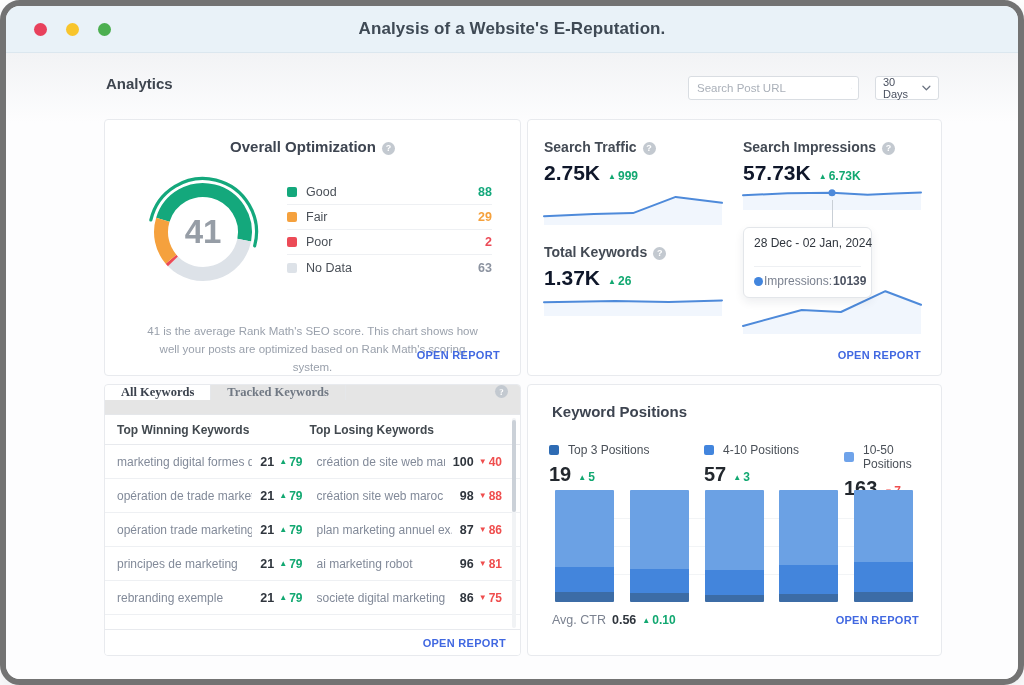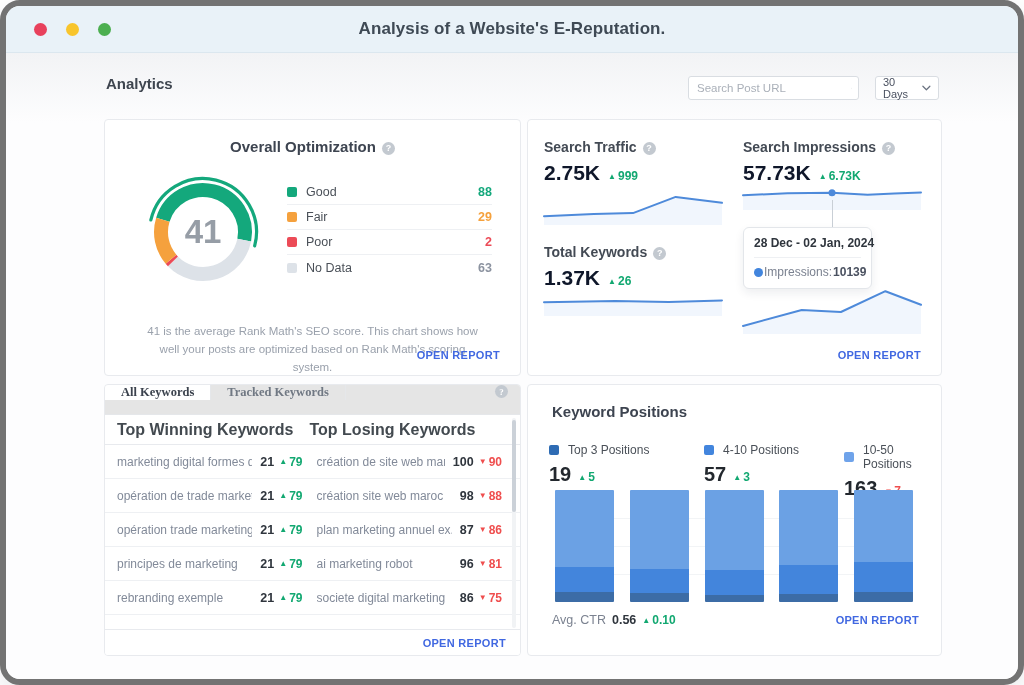--- a/index.html
+++ b/index.html
@@ -54,34 +54,34 @@
   .stat-value { font-size:21px; font-weight:700; color:#0f172a; }
   .delta { font-size:12px; font-weight:700; }
   .delta.up { color:#12a871; } .delta.down { color:#ef4e4e; }
   .delta::before { font-size:8px; vertical-align:1.5px; margin-right:2px; }
   .delta.up::before { content:"▲"; } .delta.down::before { content:"▼"; }
   .quad { position:absolute; }
   .spark { position:absolute; }
   .tt-connector { position:absolute; left:304px; top:80px; width:1px; height:27px; background:#c9cfd6; }
   .tooltip { position:absolute; left:215px; top:107px; width:129px; background:#fff; border:1px solid #e3e6ea;
              border-radius:6px; box-shadow:0 4px 10px rgba(30,40,60,.08); z-index:5; padding:8px 10px 9px; }
-  .tt-date { font-size:12px; font-weight:700; color:#2f353d; white-space:nowrap; padding-bottom:7px;
+  .tt-date { font-size:12px; font-weight:400; color:#2f353d; white-space:nowrap; padding-bottom:16px;
              border-bottom:1px solid #eef0f3; }
   .tt-metric { display:flex; align-items:center; gap:1px; padding-top:7px; font-size:12px; }
   .tt-dot { width:9px; height:9px; border-radius:50%; background:#4285dd; flex:none; }
   .tt-label { color:#7b8290; } .tt-value { color:#4a5160; font-weight:700; margin-left:auto; }
   .stats-footer { position:absolute; right:20px; bottom:12px; }
   
   .tabbar { display:flex; height:30px; background:#e5e5e5; border-bottom:1px solid #e5e7ea; align-items:flex-start;font-family:Liberation Serif, serif; }
   .tab { display:flex; align-items:center; padding:0 16px; font-size:12.5px; border-right:1px solid #e5e7ea;
          color:#707883; font-weight:700; cursor:pointer; }
   .tab.active { background:#fff; color:#3c434e; margin-bottom:-1px; }
   .tab-help { margin-left:auto; display:flex; align-items:center; padding-right:12px; }
   .kw-header { display:flex; height:30px; align-items:center; border-bottom:1px solid #e8eaee; padding:0 18px 0 12px; }
-  .kw-header div { flex:1; font-size:16px; font-weight:700; color:#42494f; }
+  .kw-header div { flex:1; font-size:12px; font-weight:700; color:#42494f; }
   .kw-row { display:flex; height:34px; align-items:center; border-bottom:1px solid #eef0f3; padding:0 18px 0 12px; }
   .kw-half { flex:1; display:flex; align-items:center; min-width:0; }
   .kw-half:first-child { padding-right:14px; }
   .kw-text { flex:1; font-size:12px; color:#828a99; white-space:nowrap; overflow:hidden; }
   .kw-val { font-size:12.5px; font-weight:700; color:#2f353d; margin:0 5px 0 8px; }
   .kw-footer { position:absolute; left:0; right:0; bottom:0; height:26px; border-top:1px solid #e8eaee;
                display:flex; align-items:center; justify-content:flex-end; padding-right:14px; background:#fff; }
   .scrollbar { position:absolute; right:4px; top:33px; width:4px; height:210px; background:#f1f3f5; border-radius:2px; }
   .scroll-thumb { position:absolute; top:2px; left:0; width:4px; height:92px; background:#cbd1d8; border-radius:2px; }
   
@@ -248,21 +248,21 @@
 
       <div class="kw-row">
         <div class="kw-half">
             <span class="kw-text">marketing digital formes d...</span>
             <span class="kw-val">21</span>
             <span class="delta up">79</span>
           </div>
         <div class="kw-half">
             <span class="kw-text">création de site web mar...</span>
             <span class="kw-val">100</span>
-            <span class="delta down">90</span>
+            <span class="delta down">40</span>
           </div>
       </div>
       <div class="kw-row">
         <div class="kw-half">
             <span class="kw-text">opération de trade market...</span>
             <span class="kw-val">21</span>
             <span class="delta up">79</span>
           </div>
         <div class="kw-half">
             <span class="kw-text">création site web maroc</span>

